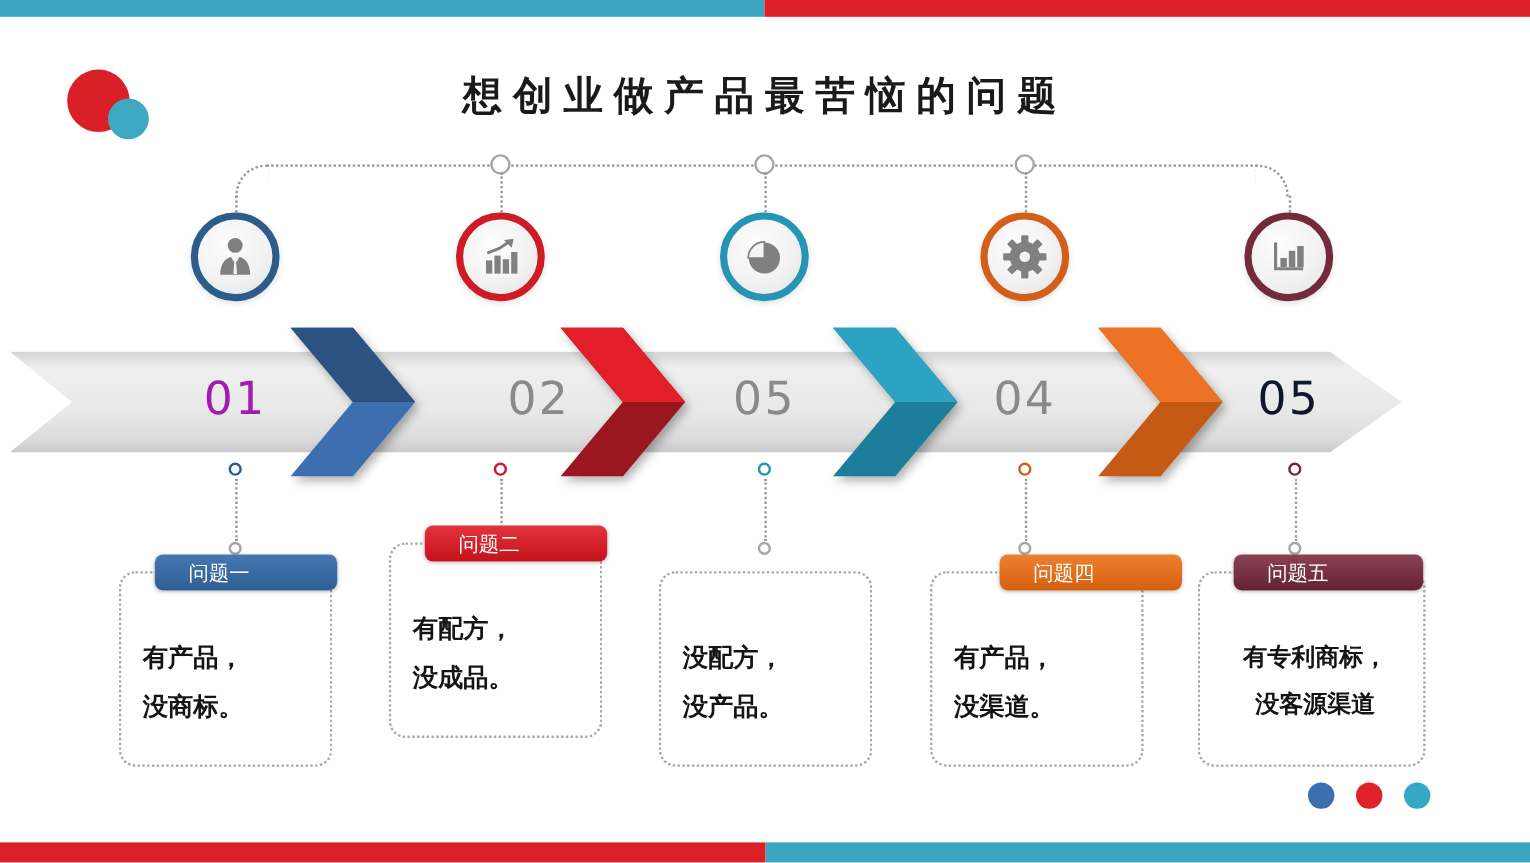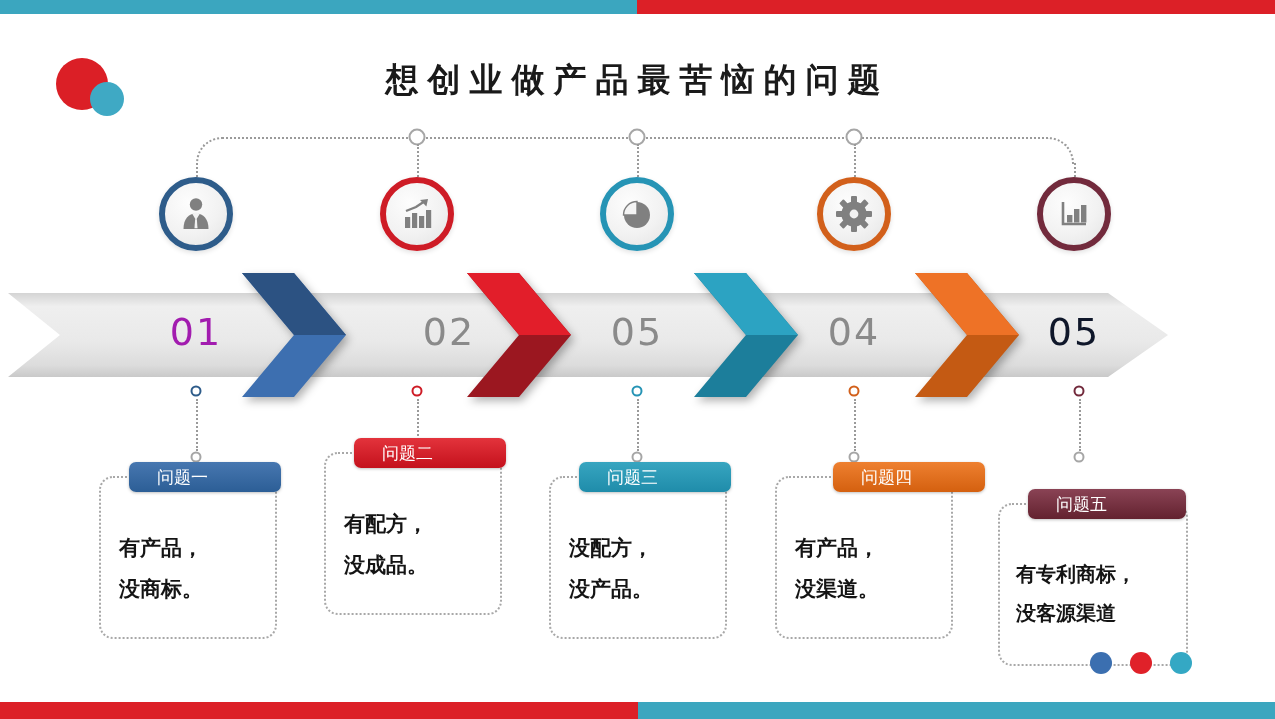--- a/index.html
+++ b/index.html
@@ -362,32 +362,31 @@
 没商标。</div>
   </div>
 
   <div class="card" style="left:324px;top:452px;">
     <div class="card-head" style="background:linear-gradient(to bottom,#E3333C,#C4111C);">问题二</div>
     <div class="card-body">有配方，
 没成品。</div>
   </div>
 
   <div class="card" style="left:549px;top:476px;">
-    <div class="card-head" style="background:linear-gradient(to bottom,#37A5C0,#1F8CAA);">问题三</div>
     <div class="card-body">没配方，
 没产品。</div>
   </div>
 
   <div class="card" style="left:775px;top:476px;">
     <div class="card-head" style="background:linear-gradient(to bottom,#EE8030,#D4600F);margin-left:28px;">问题四</div>
     <div class="card-body">有产品，
 没渠道。</div>
   </div>
 
-  <div class="card wide" style="left:998px;top:503px;">
+  <div class="card wide" style="left:998px;top:476px;text-align:center;">
     <div class="card-head" style="background:linear-gradient(to bottom,#8A4355,#63222F);">问题五</div>
     <div class="card-body">有专利商标，
 没客源渠道</div>
   </div>
 
   <div class="foot-dots">
     <i style="background:#3B6FB0;"></i>
     <i style="background:#E02129;"></i>
     <i style="background:#34A8C4;"></i>
   </div>

